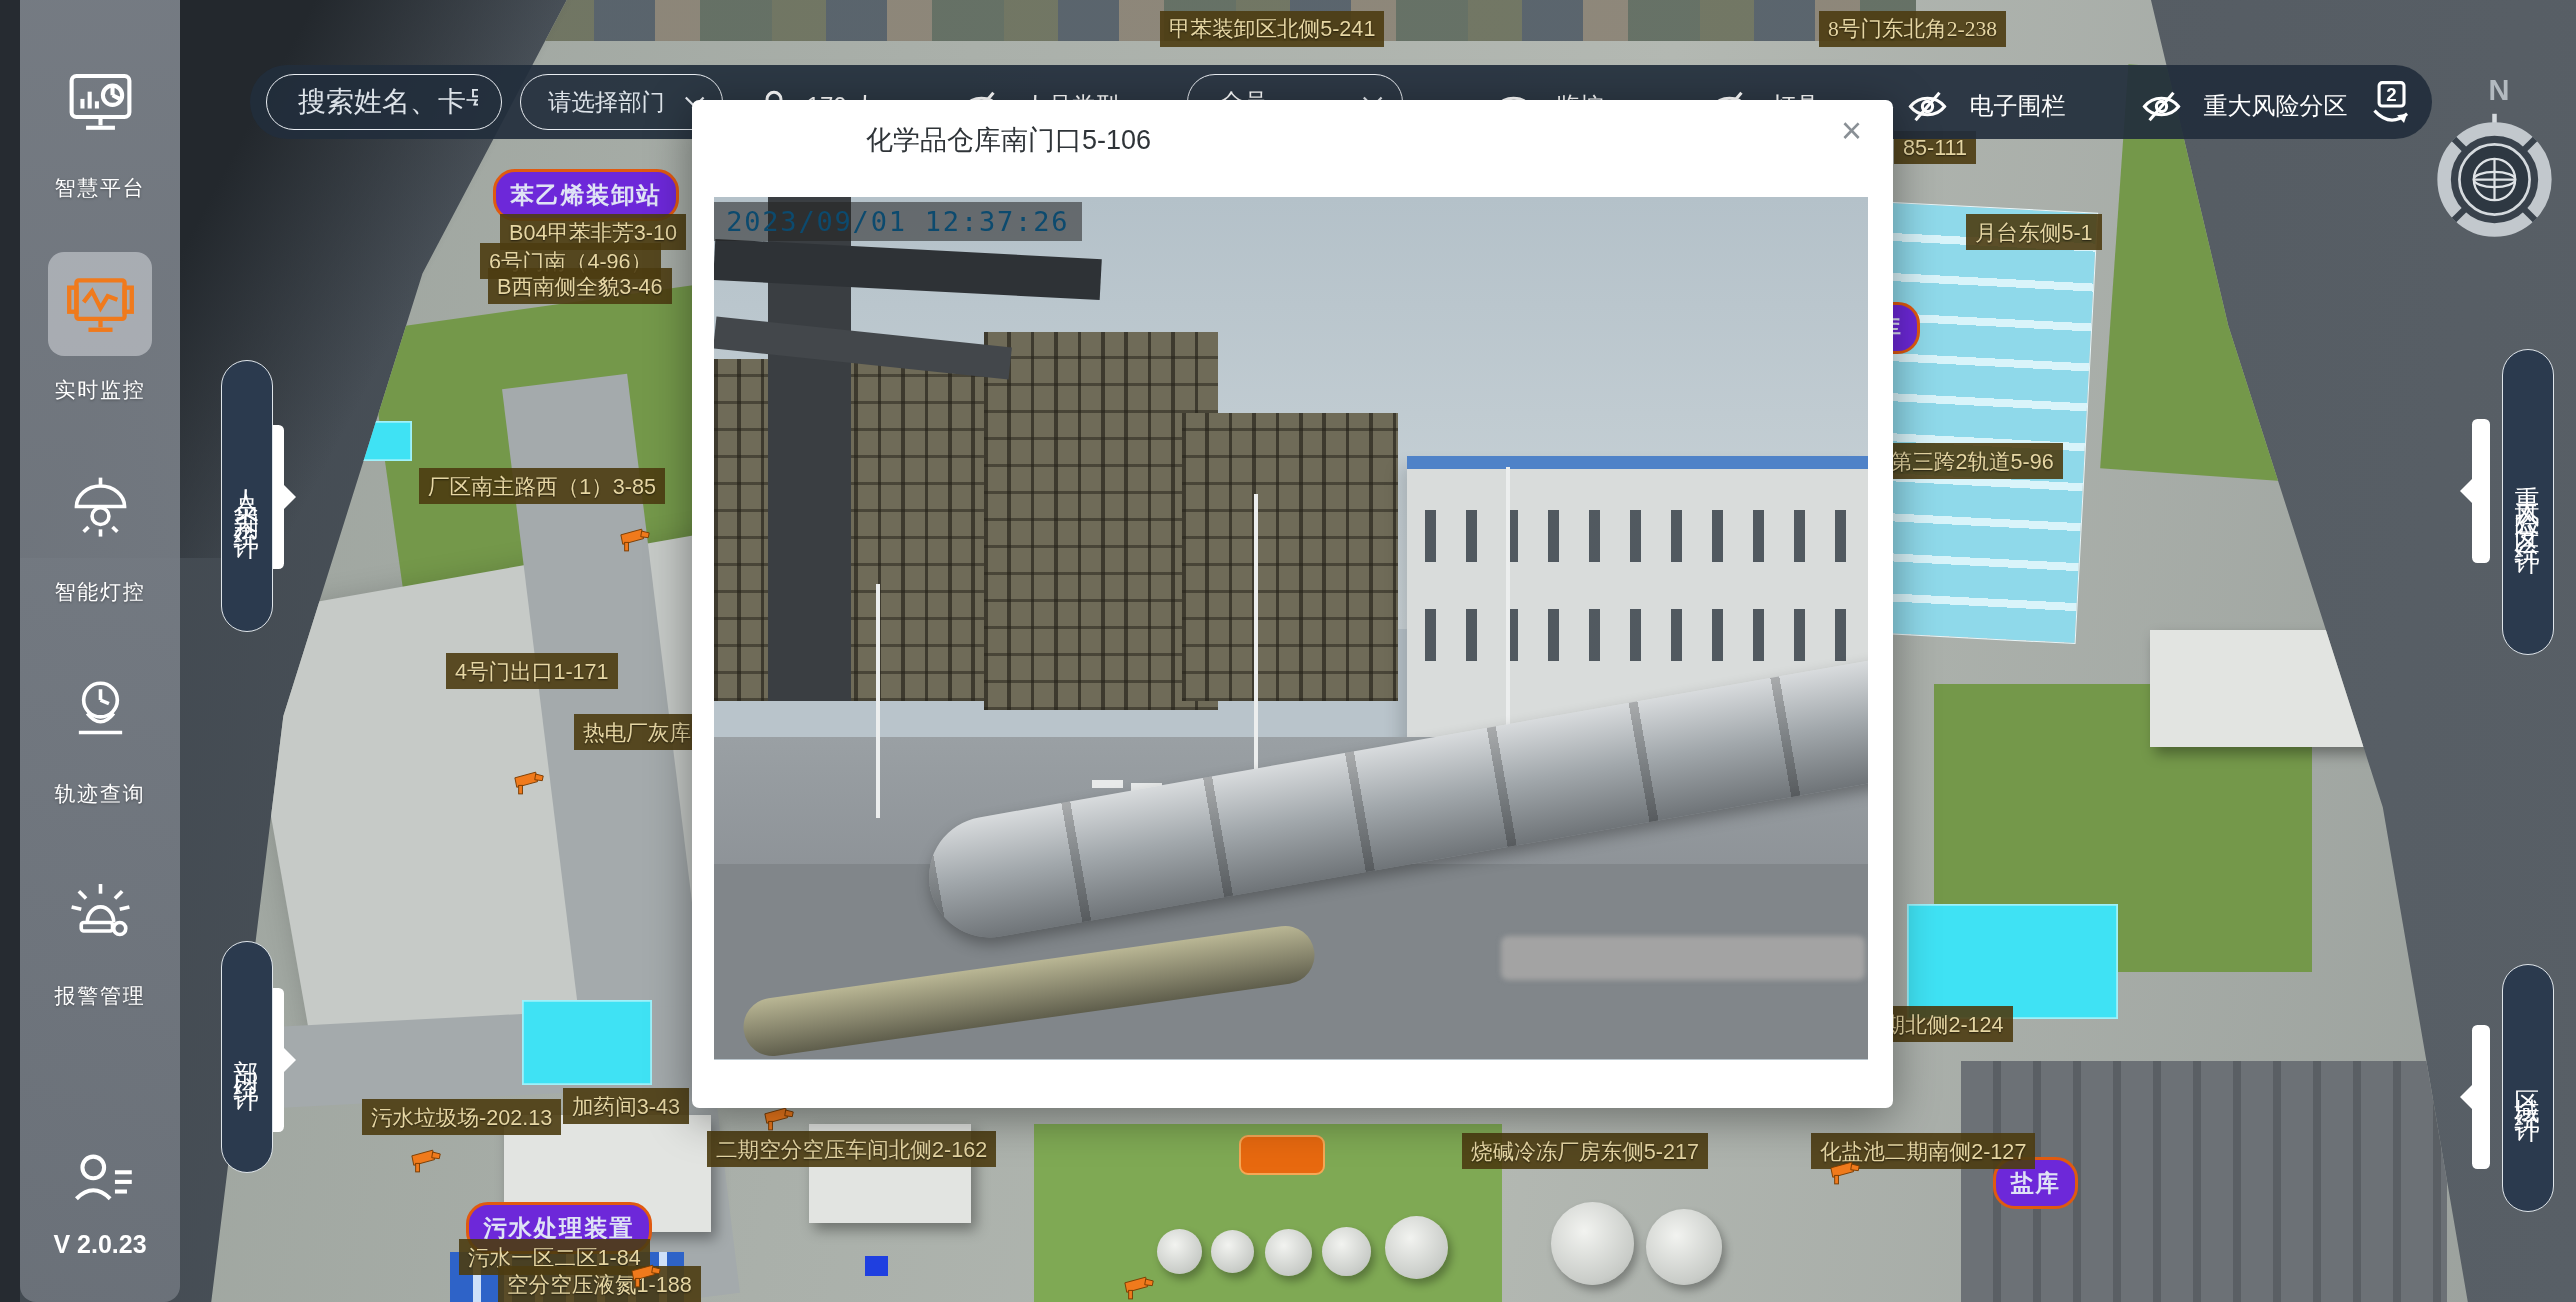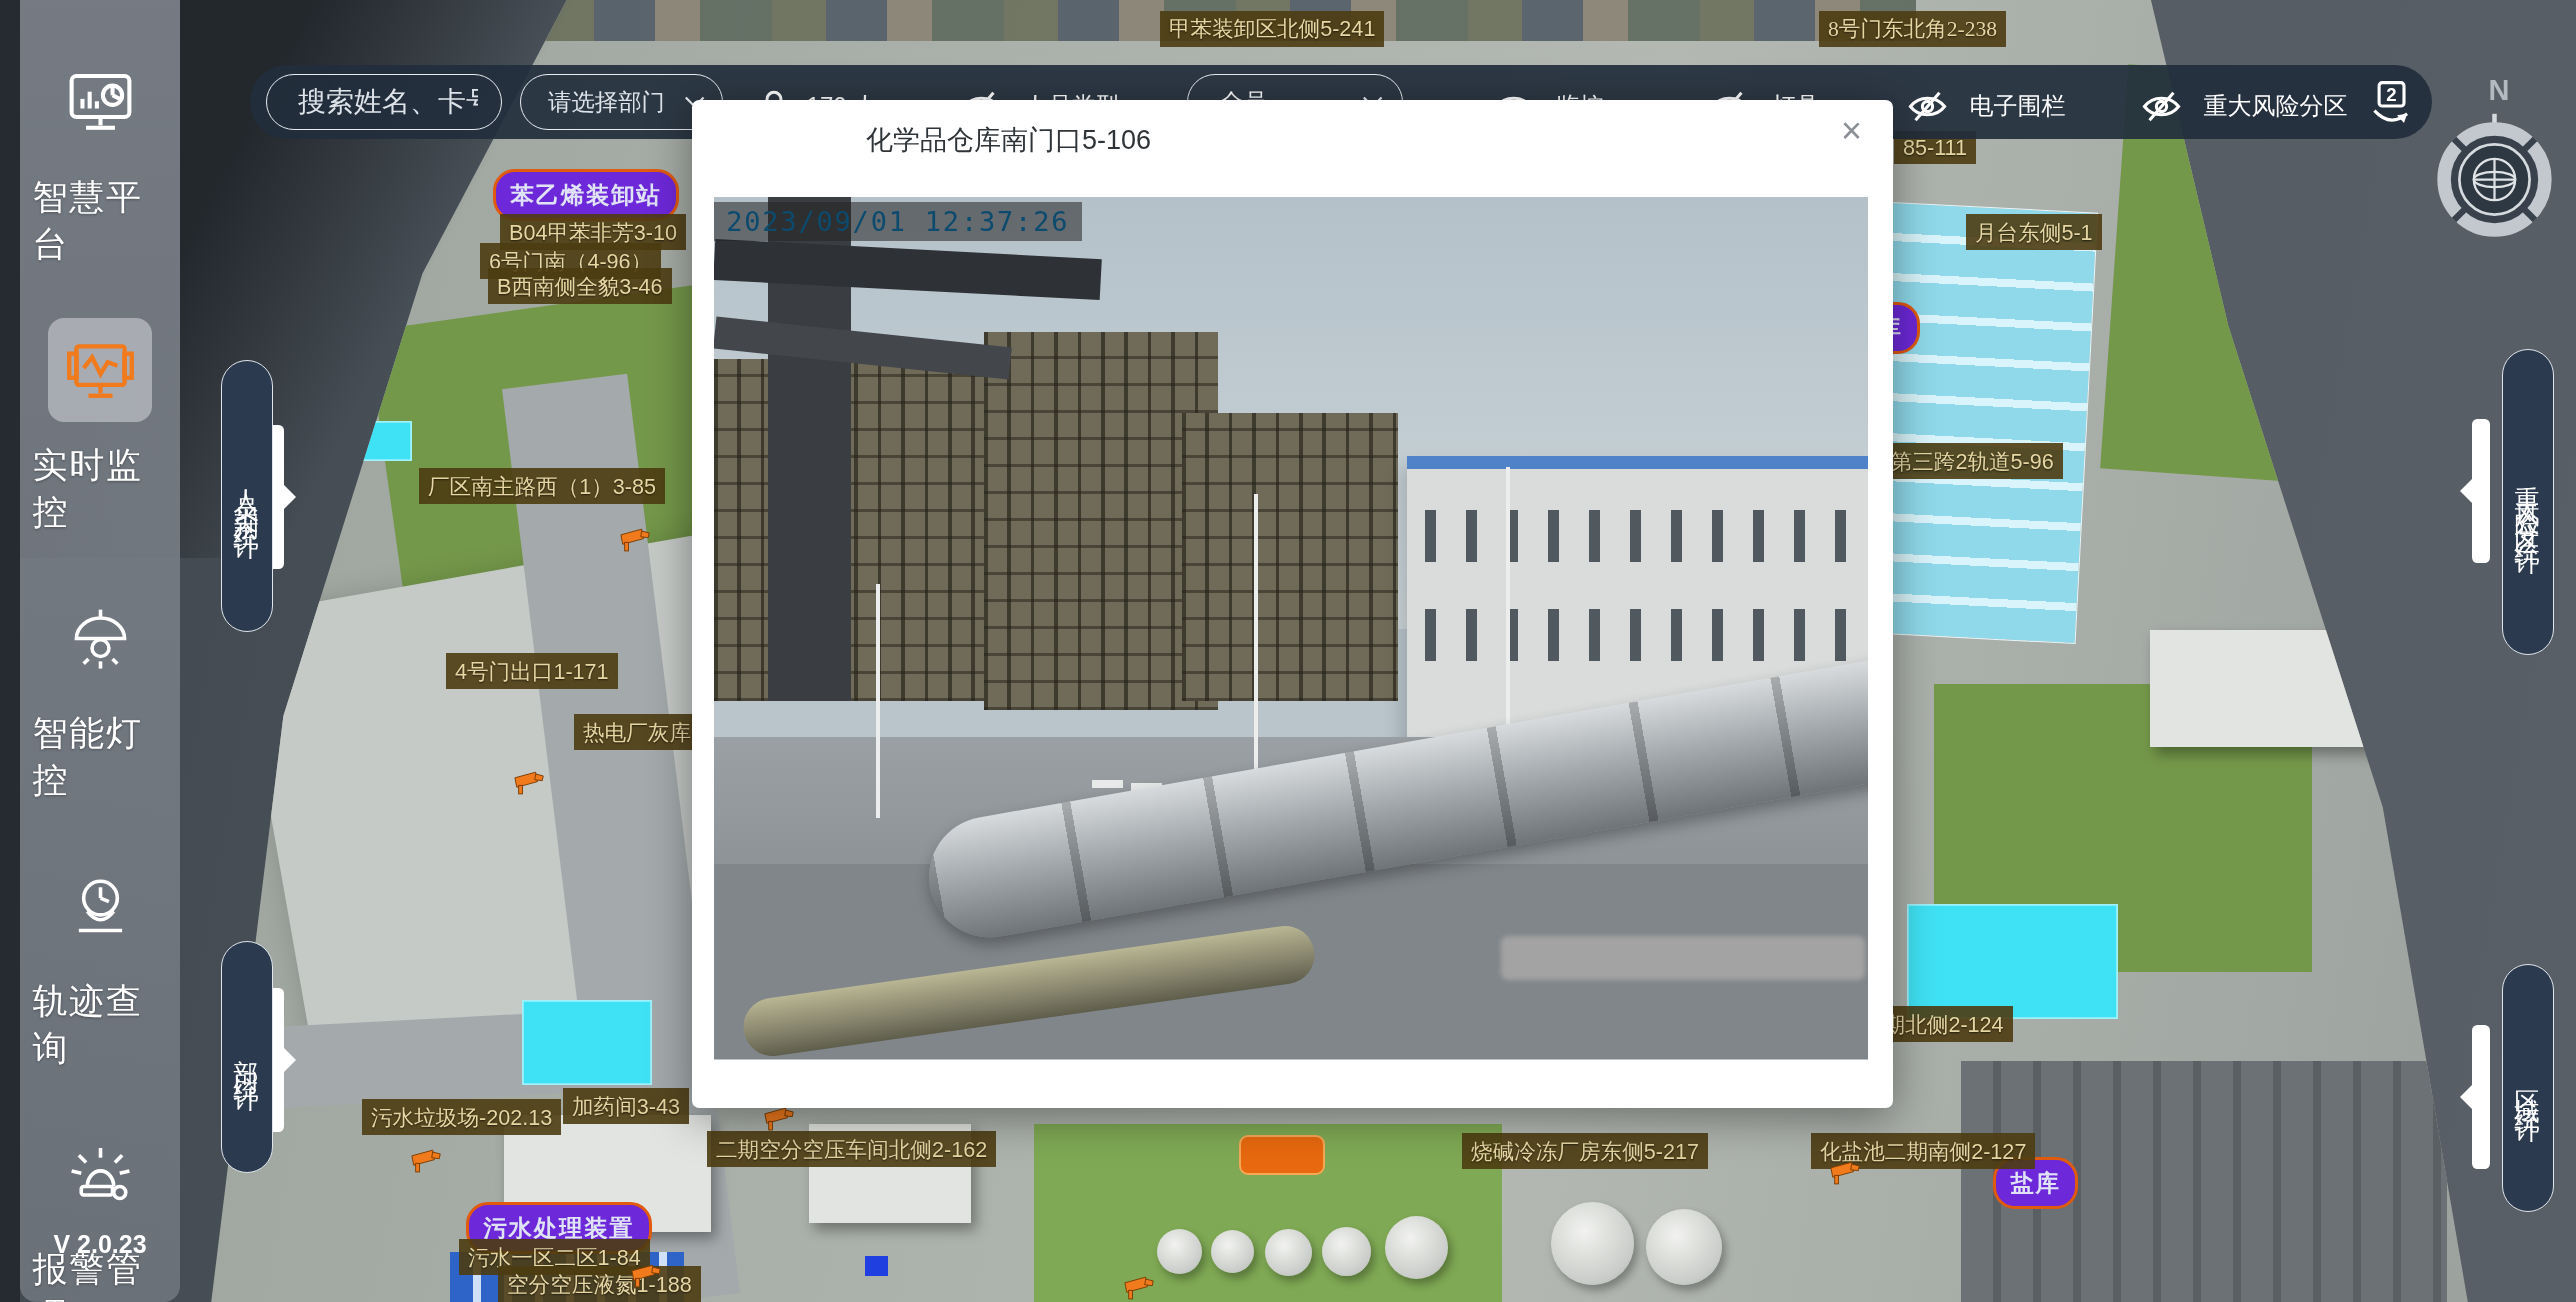--- a/index.html
+++ b/index.html
@@ -40,21 +40,21 @@
   .cam { position:absolute; z-index:2; }
 
   
   .edge-strip { position:absolute; left:0; top:0; width:20px; height:1302px; background:#262b31; z-index:5; }
   .sidebar { position:absolute; left:20px; top:0; width:160px; height:1302px; z-index:5;
     background:linear-gradient(180deg,rgba(128,134,142,.88),rgba(112,118,126,.88));
     border-radius:0 0 16px 16px; display:flex; flex-direction:column; align-items:center; }
   .side-item { width:135px; margin-top:50px; display:flex; flex-direction:column; align-items:center; gap:20px; cursor:pointer; }
   .side-item .ibox { width:104px; height:104px; display:flex; align-items:center; justify-content:center; border-radius:16px; }
   .side-item.active .ibox { background:rgba(235,238,242,.45); }
-  .side-item .slabel { color:#fff; font-size:35px; letter-spacing:1.8px; text-shadow:0 0.9px 2.7px rgba(0,0,0,.35);font-family:Liberation Mono, monospace; }
+  .side-item .slabel { color:#fff; font-size:21px; letter-spacing:1.8px; text-shadow:0 0.9px 2.7px rgba(0,0,0,.35);font-family:Liberation Mono, monospace; }
   .version { position:absolute; bottom:43px; left:0; width:100%; text-align:center; color:#fff; font-size:25px; font-weight:bold; }
 
   
   .toolbar { position:absolute; left:250px; top:65px; width:2182px; height:74px; z-index:4;
     background:rgba(34,46,60,.92); border-radius:37px; color:#eef2f6; }
   .tb { position:absolute; top:0; height:82px; display:flex; align-items:center; }
   .pill { border:1.8px solid #e9edf2; border-radius:28px; height:56px; top:9px; position:absolute;
     display:flex; align-items:center; color:#eef2f6; }
   .pill input { background:transparent; border:none; outline:none; color:#f97316; font-size:28px; width:180px; }
   .pill input::placeholder { color:#dde3e9; }

